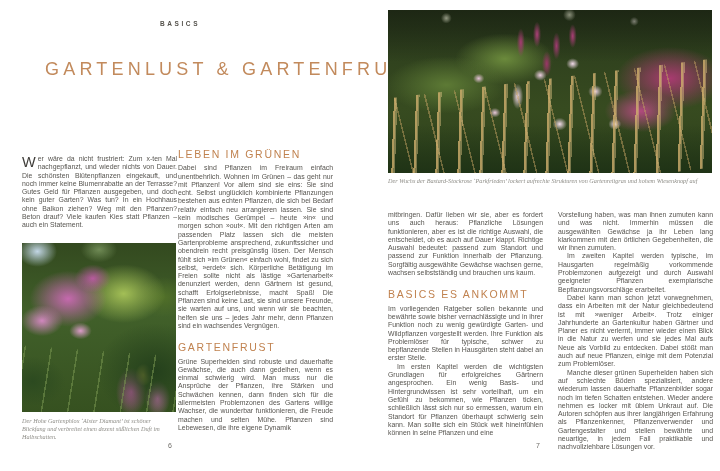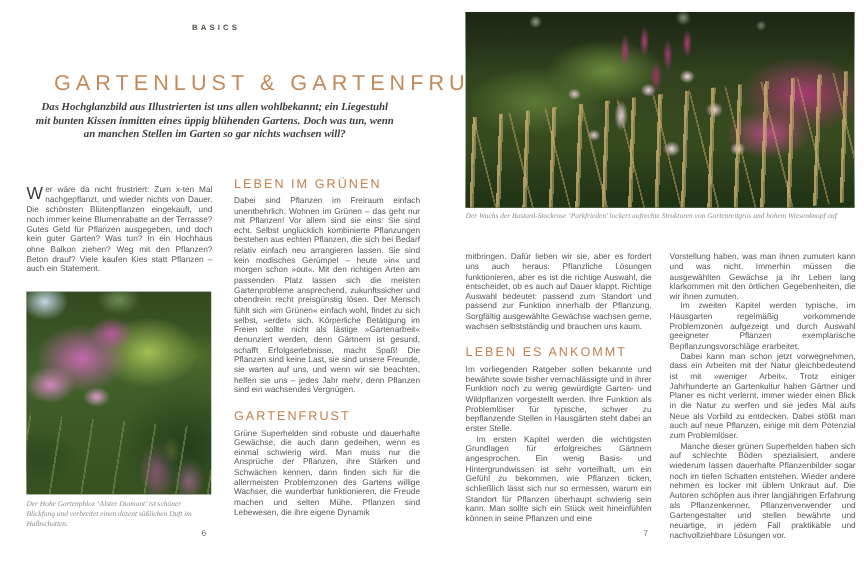--- a/index.html
+++ b/index.html
@@ -112,50 +112,49 @@
 </style>
 </head>
 <body>
 
 <div class="spread">
 
   <div class="abs kicker">BASICS</div>
 
   <h1 class="abs title">GARTENLUST &amp; GARTENFRUST</h1>
 
-  <div class="abs intro">Das Hochglanzbild aus Illustrierten ist uns allen wohlbekannt; ein Liegestuhl mit bunten Kissen inmitten eines üppig blühenden Gartens. Doch was tun, wenn an manchen Stellen im Garten so gar nichts wachsen will?</div>
 
   <div class="abs body-col" style="left:22px;top:155px;">
     <p><span class="dropcap">W</span><span>er wäre da nicht frustriert: Zum x-ten Mal nachgepflanzt, und wieder nichts von Dauer. Die schönsten Blütenpflanzen eingekauft, und noch immer keine Blumenrabatte an der Terrasse? Gutes Geld für Pflanzen ausgegeben, und doch kein guter Garten? Was tun? In ein Hochhaus ohne Balkon ziehen? Weg mit den Pflanzen? Beton drauf? Viele kaufen Kies statt Pflanzen – auch ein Statement.</span></p>
   </div>
 
   <div class="abs photo photo-left">
     <div class="grass-layer small"></div>
   </div>
 
   <div class="abs caption" style="left:22px;top:417px;width:154px;">Der Hohe Gartenphlox ‘Alster Diamant’ ist schöner Blickfang und verbreitet einen dezent süßlichen Duft im Halbschatten.</div>
 
-  <div class="abs body-col" style="left:195px;top:150px;">
+  <div class="abs body-col" style="left:178px;top:150px;">
     <h2 class="sec-head">LEBEN IM GRÜNEN</h2>
     <p>Dabei sind Pflanzen im Freiraum einfach unentbehrlich. Wohnen im Grünen – das geht nur mit Pflanzen! Vor allem sind sie eins: Sie sind echt. Selbst unglücklich kombinierte Pflanzungen bestehen aus echten Pflanzen, die sich bei Bedarf relativ einfach neu arrangieren lassen. Sie sind kein modisches Gerümpel – heute »in« und morgen schon »out«. Mit den richtigen Arten am passenden Platz lassen sich die meisten Gartenprobleme ansprechend, zukunftssicher und obendrein recht preisgünstig lösen. Der Mensch fühlt sich »im Grünen« einfach wohl, findet zu sich selbst, »erdet« sich. Körperliche Betätigung im Freien sollte nicht als lästige »Gartenarbeit« denunziert werden, denn Gärtnern ist gesund, schafft Erfolgserlebnisse, macht Spaß! Die Pflanzen sind keine Last, sie sind unsere Freunde, sie warten auf uns, und wenn wir sie beachten, helfen sie uns – jedes Jahr mehr, denn Pflanzen sind ein wachsendes Vergnügen.</p>
     <h2 class="sec-head mt">GARTENFRUST</h2>
     <p>Grüne Superhelden sind robuste und dauerhafte Gewächse, die auch dann gedeihen, wenn es einmal schwierig wird. Man muss nur die Ansprüche der Pflanzen, ihre Stärken und Schwächen kennen, dann finden sich für die allermeisten Problemzonen des Gartens willige Wachser, die wunderbar funktionieren, die Freude machen und selten Mühe. Pflanzen sind Lebewesen, die ihre eigene Dynamik</p>
   </div>
 
   <div class="abs pagenum" style="left:168px;top:442px;">6</div>
 
   <div class="abs photo photo-right">
     <div class="grass-layer"></div>
   </div>
 
   <div class="abs caption" style="left:388px;top:177px;width:324px;">Der Wuchs der Bastard-Stockrose ‘Parkfrieden’ lockert aufrechte Strukturen von Gartenreitgras und hohem Wiesenknopf auf</div>
 
   <div class="abs body-col" style="left:388px;top:211px;">
     <p>mitbringen. Dafür lieben wir sie, aber es fordert uns auch heraus: Pflanzliche Lösungen funktionieren, aber es ist die richtige Auswahl, die entscheidet, ob es auch auf Dauer klappt. Richtige Auswahl bedeutet: passend zum Standort und passend zur Funktion innerhalb der Pflanzung. Sorgfältig ausgewählte Gewächse wachsen gerne, wachsen selbstständig und brauchen uns kaum.</p>
-    <h2 class="sec-head mt">LEBEN ES ANKOMMT</h2>
+    <h2 class="sec-head mt">BASICS ES ANKOMMT</h2>
     <p>Im vorliegenden Ratgeber sollen bekannte und bewährte sowie bisher vernachlässigte und in ihrer Funktion noch zu wenig gewürdigte Garten- und Wildpflanzen vorgestellt werden. Ihre Funktion als Problemlöser für typische, schwer zu bepflanzende Stellen in Hausgärten steht dabei an erster Stelle.</p>
     <p class="indent">Im ersten Kapitel werden die wichtigsten Grundlagen für erfolgreiches Gärtnern angesprochen. Ein wenig Basis- und Hintergrundwissen ist sehr vorteilhaft, um ein Gefühl zu bekommen, wie Pflanzen ticken, schließlich lässt sich nur so ermessen, warum ein Standort für Pflanzen überhaupt schwierig sein kann. Man sollte sich ein Stück weit hineinfühlen können in seine Pflanzen und eine</p>
   </div>
 
   <div class="abs body-col" style="left:558px;top:211px;">
     <p>Vorstellung haben, was man ihnen zumuten kann und was nicht. Immerhin müssen die ausgewählten Gewächse ja ihr Leben lang klarkommen mit den örtlichen Gegebenheiten, die wir ihnen zumuten.</p>
     <p class="indent">Im zweiten Kapitel werden typische, im Hausgarten regelmäßig vorkommende Problemzonen aufgezeigt und durch Auswahl geeigneter Pflanzen exemplarische Bepflanzungsvorschläge erarbeitet.</p>
     <p class="indent">Dabei kann man schon jetzt vorwegnehmen, dass ein Arbeiten mit der Natur gleichbedeutend ist mit »weniger Arbeit«. Trotz einiger Jahrhunderte an Gartenkultur haben Gärtner und Planer es nicht verlernt, immer wieder einen Blick in die Natur zu werfen und sie jedes Mal aufs Neue als Vorbild zu entdecken. Dabei stößt man auch auf neue Pflanzen, einige mit dem Potenzial zum Problemlöser.</p>
     <p class="indent">Manche dieser grünen Superhelden haben sich auf schlechte Böden spezialisiert, andere wiederum lassen dauerhafte Pflanzenbilder sogar noch im tiefen Schatten entstehen. Wieder andere nehmen es locker mit üblem Unkraut auf. Die Autoren schöpfen aus ihrer langjährigen Erfahrung als Pflanzenkenner, Pflanzenverwender und Gartengestalter und stellen bewährte und neuartige, in jedem Fall praktikable und nachvollziehbare Lösungen vor.</p>
   </div>

